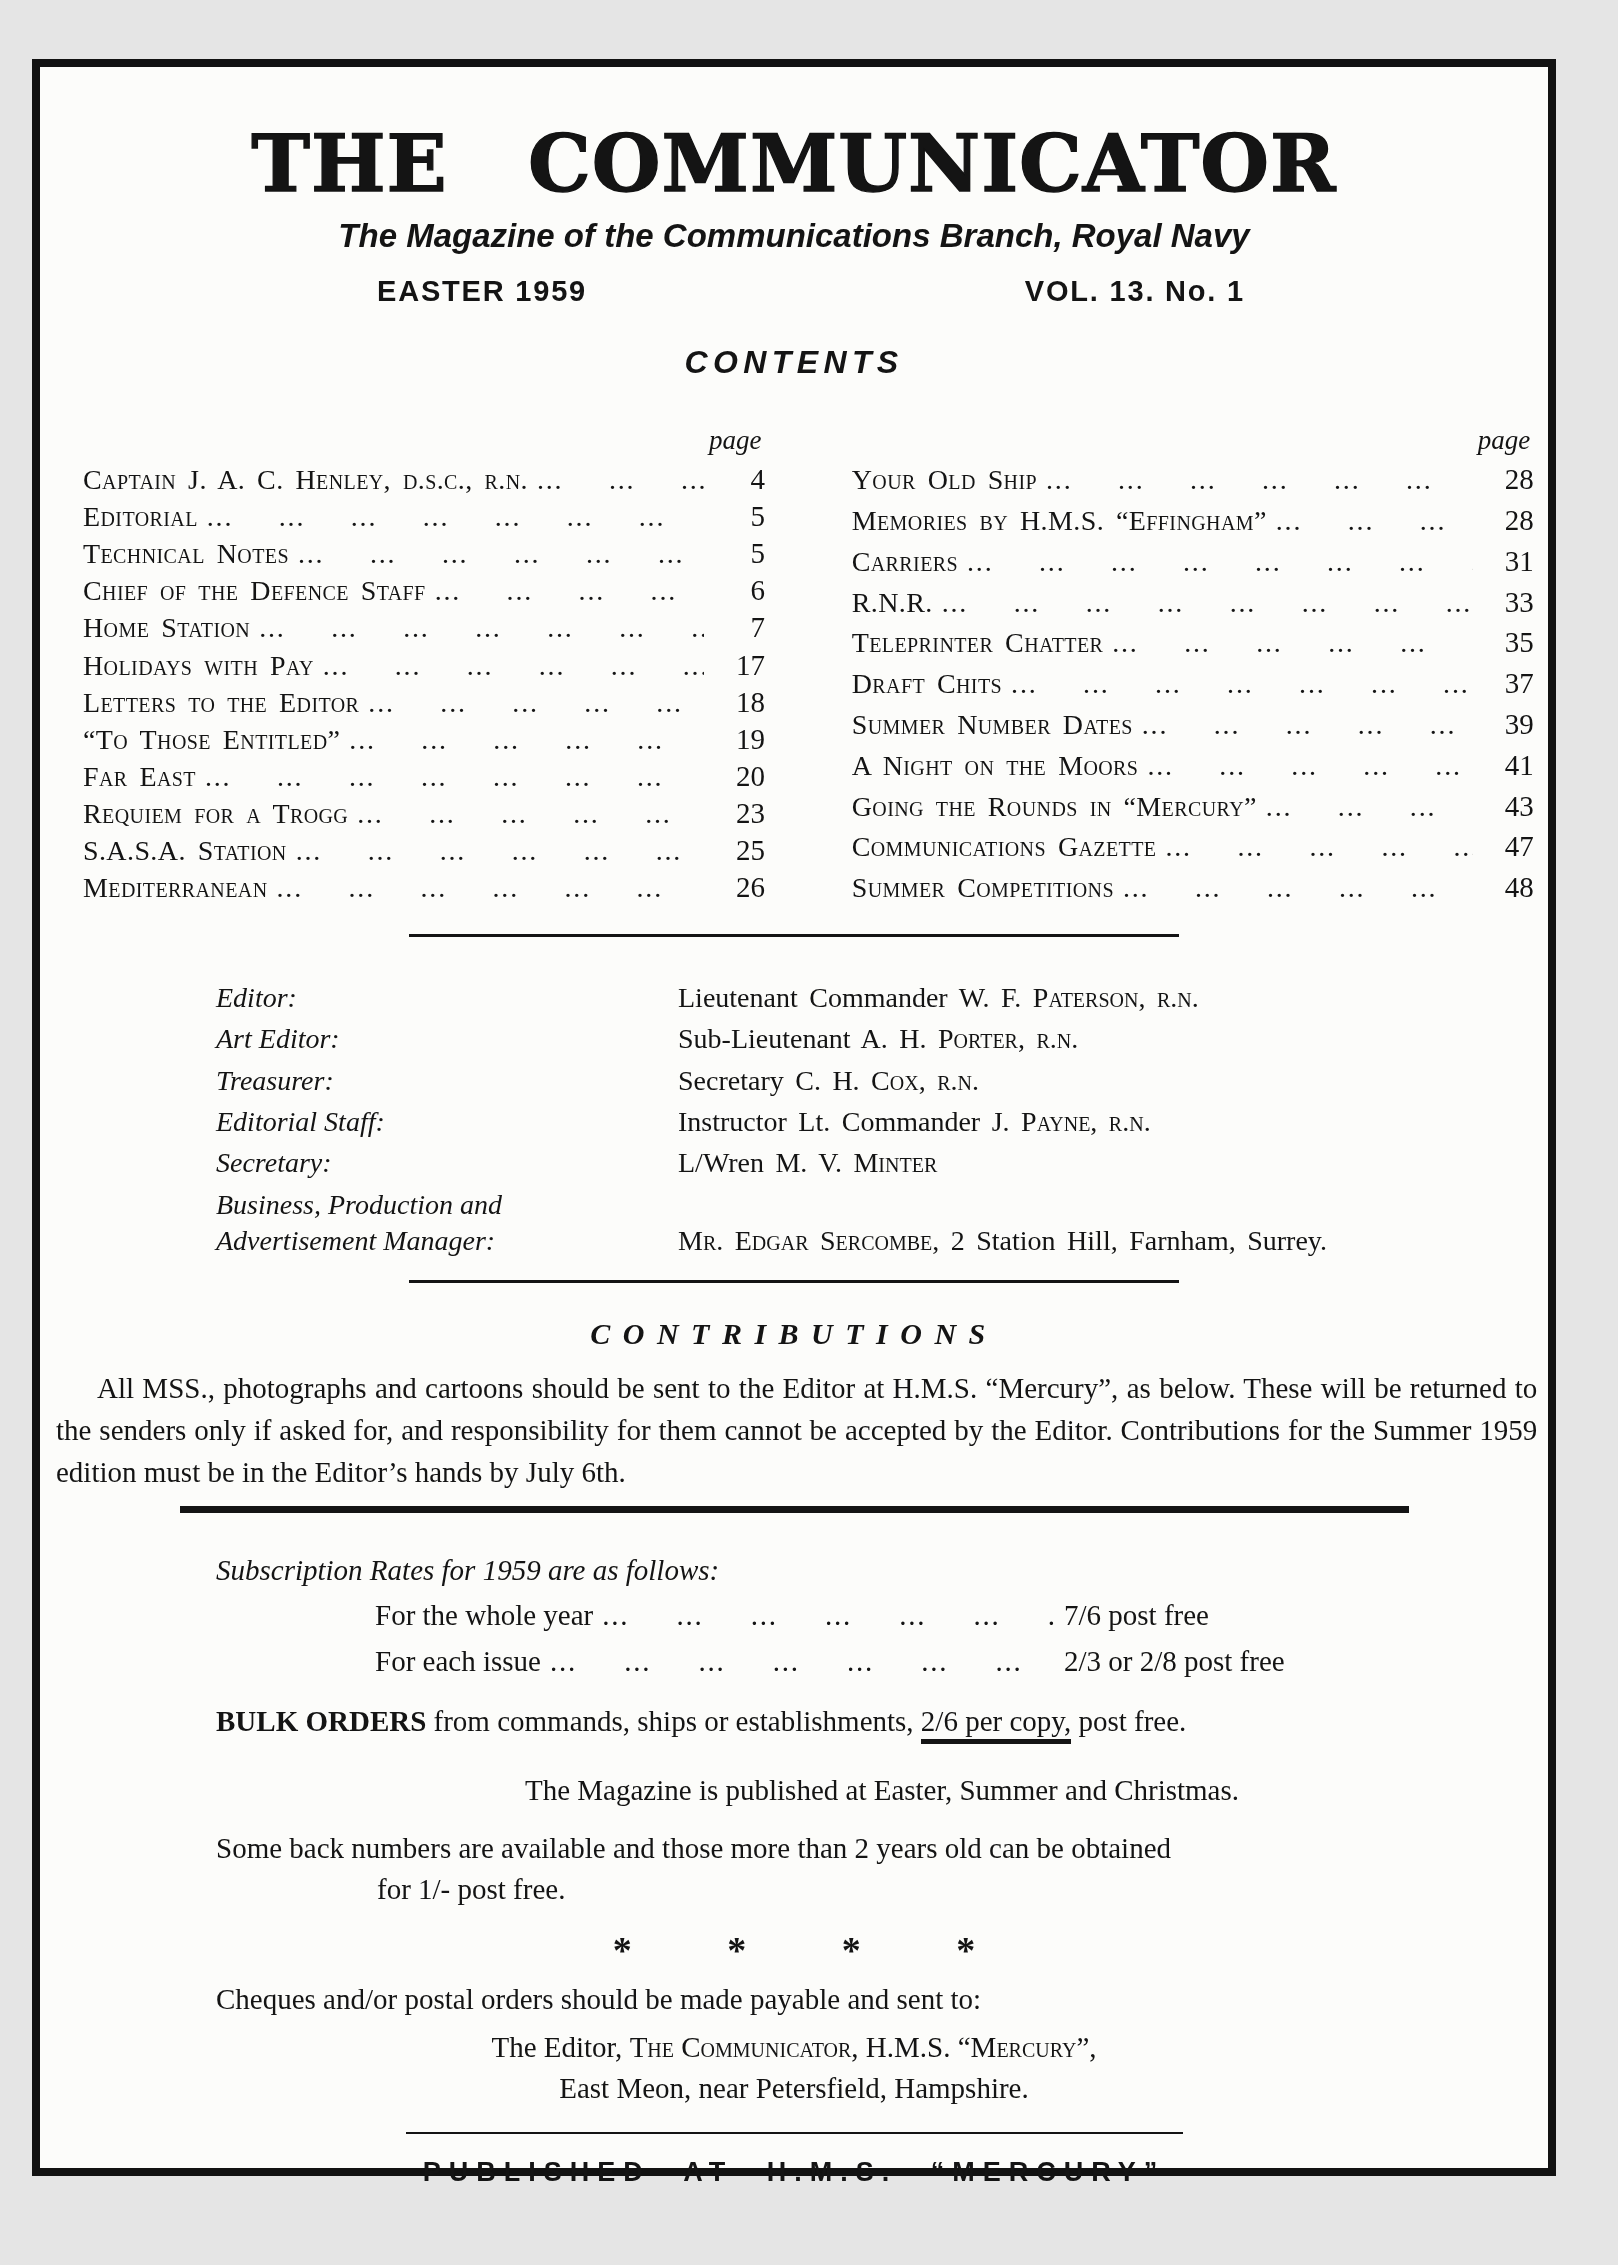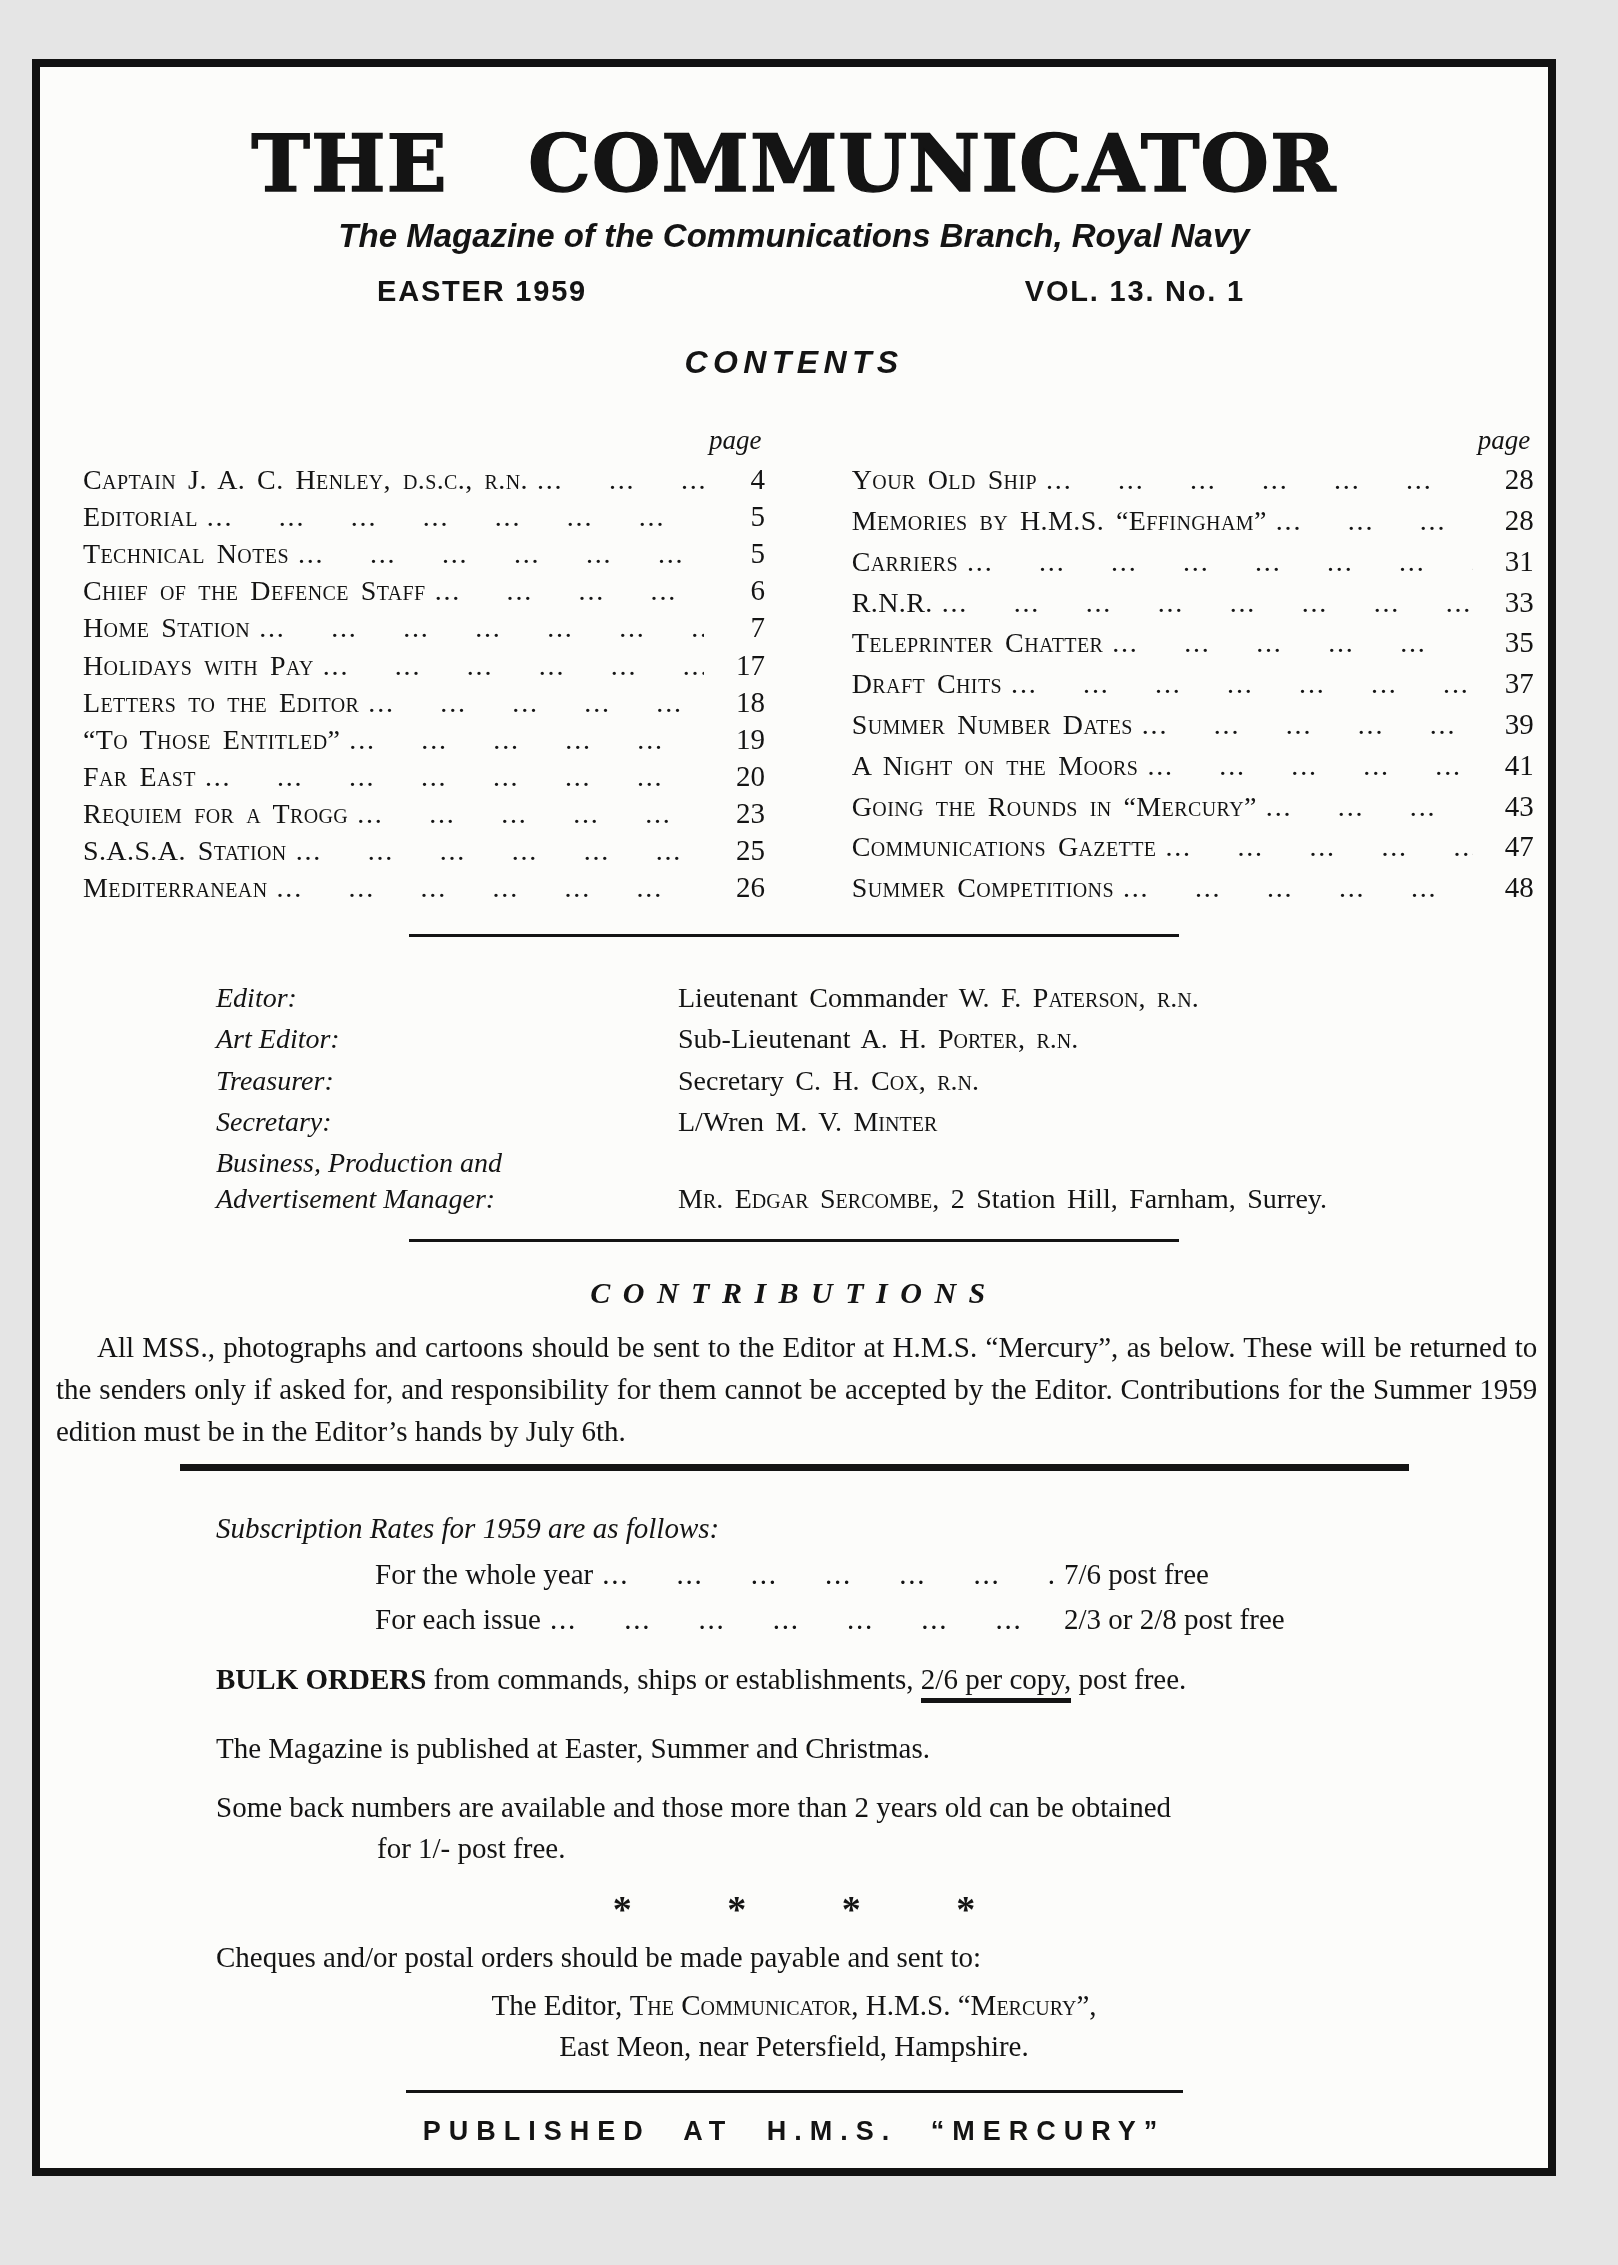--- a/index.html
+++ b/index.html
@@ -53,21 +53,21 @@
   
   .subs{padding-left:176px;font-size:29px;}
   .subs-intro{margin-top:41px;font-style:italic;}
   .rates{margin-top:5.4px;}
   .rate-row{display:flex;align-items:baseline;width:985px;margin:12.5px 0 0 159px;}
   .rate-label{white-space:nowrap;flex:0 0 auto;}
   .rate-value{width:296px;white-space:nowrap;flex:0 0 auto;}
   .bulk{margin-top:27px;}
   .b{font-weight:bold;}
   .u{border-bottom:5.4px solid #141414;padding-bottom:2.7px;}
-  .note-schedule{margin-top:36px;}
+  .note-schedule{margin-top:36px;text-align:center;}
   .note-back{margin-top:21.5px;line-height:41px;}
   .back-line2{display:block;margin-left:161px;}
   .stars{margin:18px 0 0 -176px;text-align:center;font-size:38px;font-weight:bold;word-spacing:86px;}
   .note-cheques{margin-top:10.7px;}
   .center-line{margin-left:-176px;text-align:center;line-height:41px;}
   .payee1{margin-top:10.7px;}
 
   .published-at{margin-top:23px;text-align:center;font-family:"Liberation Sans",sans-serif;
                 font-weight:700;font-size:27px;letter-spacing:8px;word-spacing:18px;}
 </style>
@@ -222,20 +222,24 @@
           <div class="staff-role">Editor:</div>
           <div class="staff-value"><span>Lieutenant Commander W. F. </span><span class="sc">Paterson, r.n.</span></div>
         </div>
         <div class="staff-row">
           <div class="staff-role">Art Editor:</div>
           <div class="staff-value"><span>Sub-Lieutenant A. H. </span><span class="sc">Porter, r.n.</span></div>
         </div>
         <div class="staff-row">
           <div class="staff-role">Treasurer:</div>
           <div class="staff-value"><span>Secretary C. H. </span><span class="sc">Cox, r.n.</span></div>
+        </div>
+        <div class="staff-row">
+          <div class="staff-role">Editorial Staff:</div>
+          <div class="staff-value"><span>Instructor Lt. Commander J. </span><span class="sc">Payne, r.n.</span></div>
         </div>
         <div class="staff-row">
           <div class="staff-role">Secretary:</div>
           <div class="staff-value"><span>L/Wren M. V. </span><span class="sc">Minter</span></div>
         </div>
         <div class="staff-row">
           <div class="staff-role">Business, Production and
 Advertisement Manager:</div>
           <div class="staff-value"><span class="sc">Mr. Edgar Sercombe,</span><span> 2 Station Hill, Farnham, Surrey.</span></div>
         </div>

